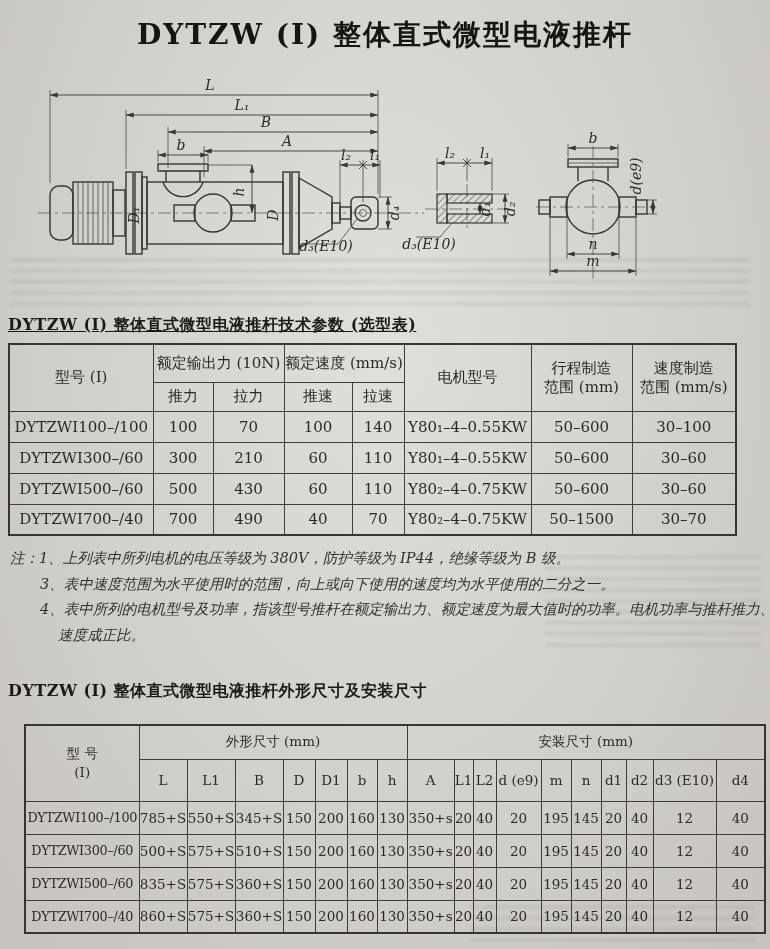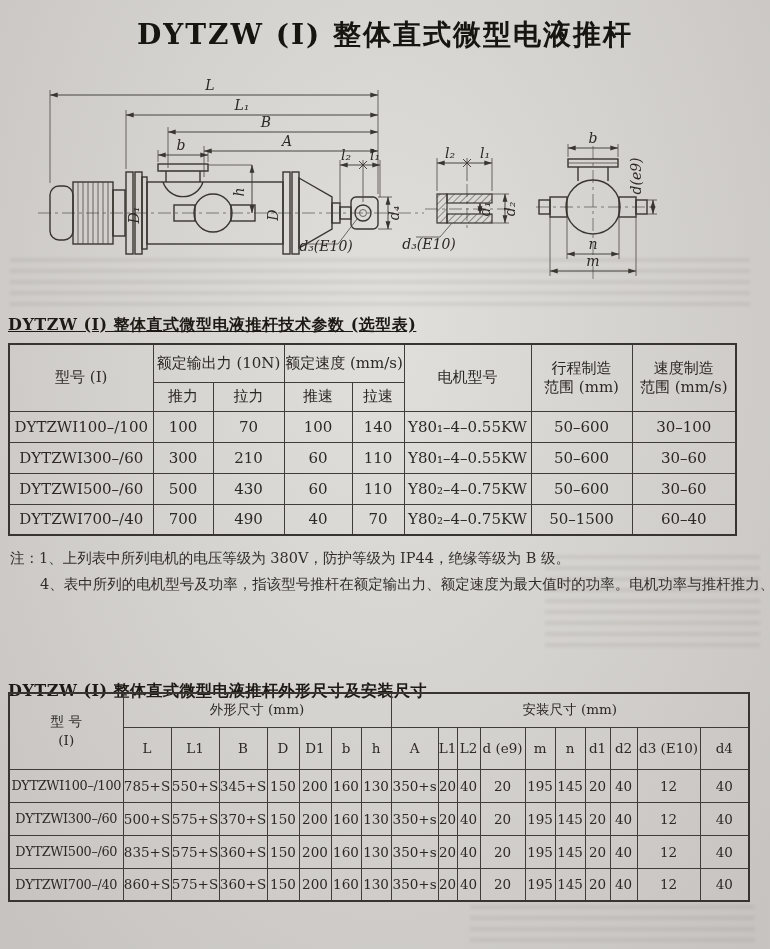--- a/index.html
+++ b/index.html
@@ -22,28 +22,28 @@
   .t1-title{top:315px;text-decoration:underline;}
   .t2-title{top:640px;margin-top:41px;}
   table{border-collapse:collapse;table-layout:fixed;position:absolute;left:8px;background:transparent;}
   td{border:1px solid #403c36;text-align:center;vertical-align:middle;padding:0;overflow:hidden;
      font-family:"DejaVu Serif","Liberation Serif",serif;color:#2c2925;}
   .t1{top:343px;width:727px;border:2px solid #383430;}
   .t1 td{font-size:15px;}
   .t1 thead tr:first-child{height:38px;padding-left:43px;}
   .t1 thead tr:last-child{height:29px;}
   .t1 tbody tr{height:31px;}
-  .t2{top:692px;width:740px;border:2px solid #383430;}
+  .t2{top:724px;width:740px;border:2px solid #383430;margin-left:16px;}
   .t2 td{font-size:13.5px;}
   .t2 thead tr:first-child{height:34px;}
   .t2 thead tr:last-child{height:42px;}
   .t2 tbody tr{height:33px;}
   .t2 .model-cell{font-size:12.8px;letter-spacing:-.3px;}
   .hdr2line div{line-height:19px;}
-  .notes{position:absolute;left:10px;top:546px;width:750px;font-size:14.5px;line-height:25.5px;color:#322f2a;}
+  .notes{position:absolute;left:10px;top:546px;width:750px;font-size:14.5px;line-height:25.5px;color:#322f2a;font-style:italic;}
   .nline{white-space:nowrap;}
   .nline.ind{padding-left:30px;}
   .nline.cont{padding-left:48px;}
   .bottom-note{position:absolute;left:14px;top:912px;font-size:15px;color:#322f2a;}
   svg{position:absolute;left:0;top:68px;}
   .bodyln{fill:none;stroke:#393530;stroke-width:1.4;}
   .thin{fill:none;stroke:#4c4842;stroke-width:.8;}
   .dim{fill:none;stroke:#393530;stroke-width:.9;}
   .ctr{fill:none;stroke:#55504a;stroke-width:.7;stroke-dasharray:13 4 3 4;}
   .hatchrect{stroke:#393530;stroke-width:1.2;fill:url(#hatch);}
@@ -235,28 +235,30 @@
         <td>30–60</td>
       </tr>
       <tr>
         <td>DYTZWI700–/40</td>
         <td>700</td>
         <td>490</td>
         <td>40</td>
         <td>70</td>
         <td>Y80₂–4–0.75KW</td>
         <td>50–1500</td>
-        <td>60–40</td>
+        <td>30–70</td>
       </tr>
     </tbody>
   </table>
 
   <div class="notes">
     <div class="nline"><span>注：</span><span>1、上列表中所列电机的电压等级为 380V，防护等级为 IP44，绝缘等级为 B 级。</span></div>
+    <div class="nline ind">3、表中速度范围为水平使用时的范围，向上或向下使用的速度均为水平使用的二分之一。</div>
     <div class="nline ind">4、表中所列的电机型号及功率，指该型号推杆在额定输出力、额定速度为最大值时的功率。电机功率与推杆推力、</div>
+    <div class="nline cont">速度成正比。</div>
   </div>
 
   <div class="sec-title t2-title">DYTZW (I) 整体直式微型电液推杆外形尺寸及安装尺寸</div>
   <table class="t2">
     <colgroup>
       <col style="width:114px">
         <col style="width:48px">
         <col style="width:48px">
         <col style="width:48px">
       <col style="width:32px">
@@ -321,21 +323,21 @@
         <td>145</td>
         <td>20</td>
         <td>40</td>
         <td>12</td>
         <td>40</td>
       </tr>
       <tr>
         <td class="model-cell">DYTZWI300–/60</td>
         <td>500+S</td>
         <td>575+S</td>
-        <td>370+S</td>
+        <td>510+S</td>
         <td>150</td>
         <td>200</td>
         <td>160</td>
         <td>130</td>
         <td>350+s</td>
         <td>20</td>
         <td>40</td>
         <td>20</td>
         <td>195</td>
         <td>145</td>

